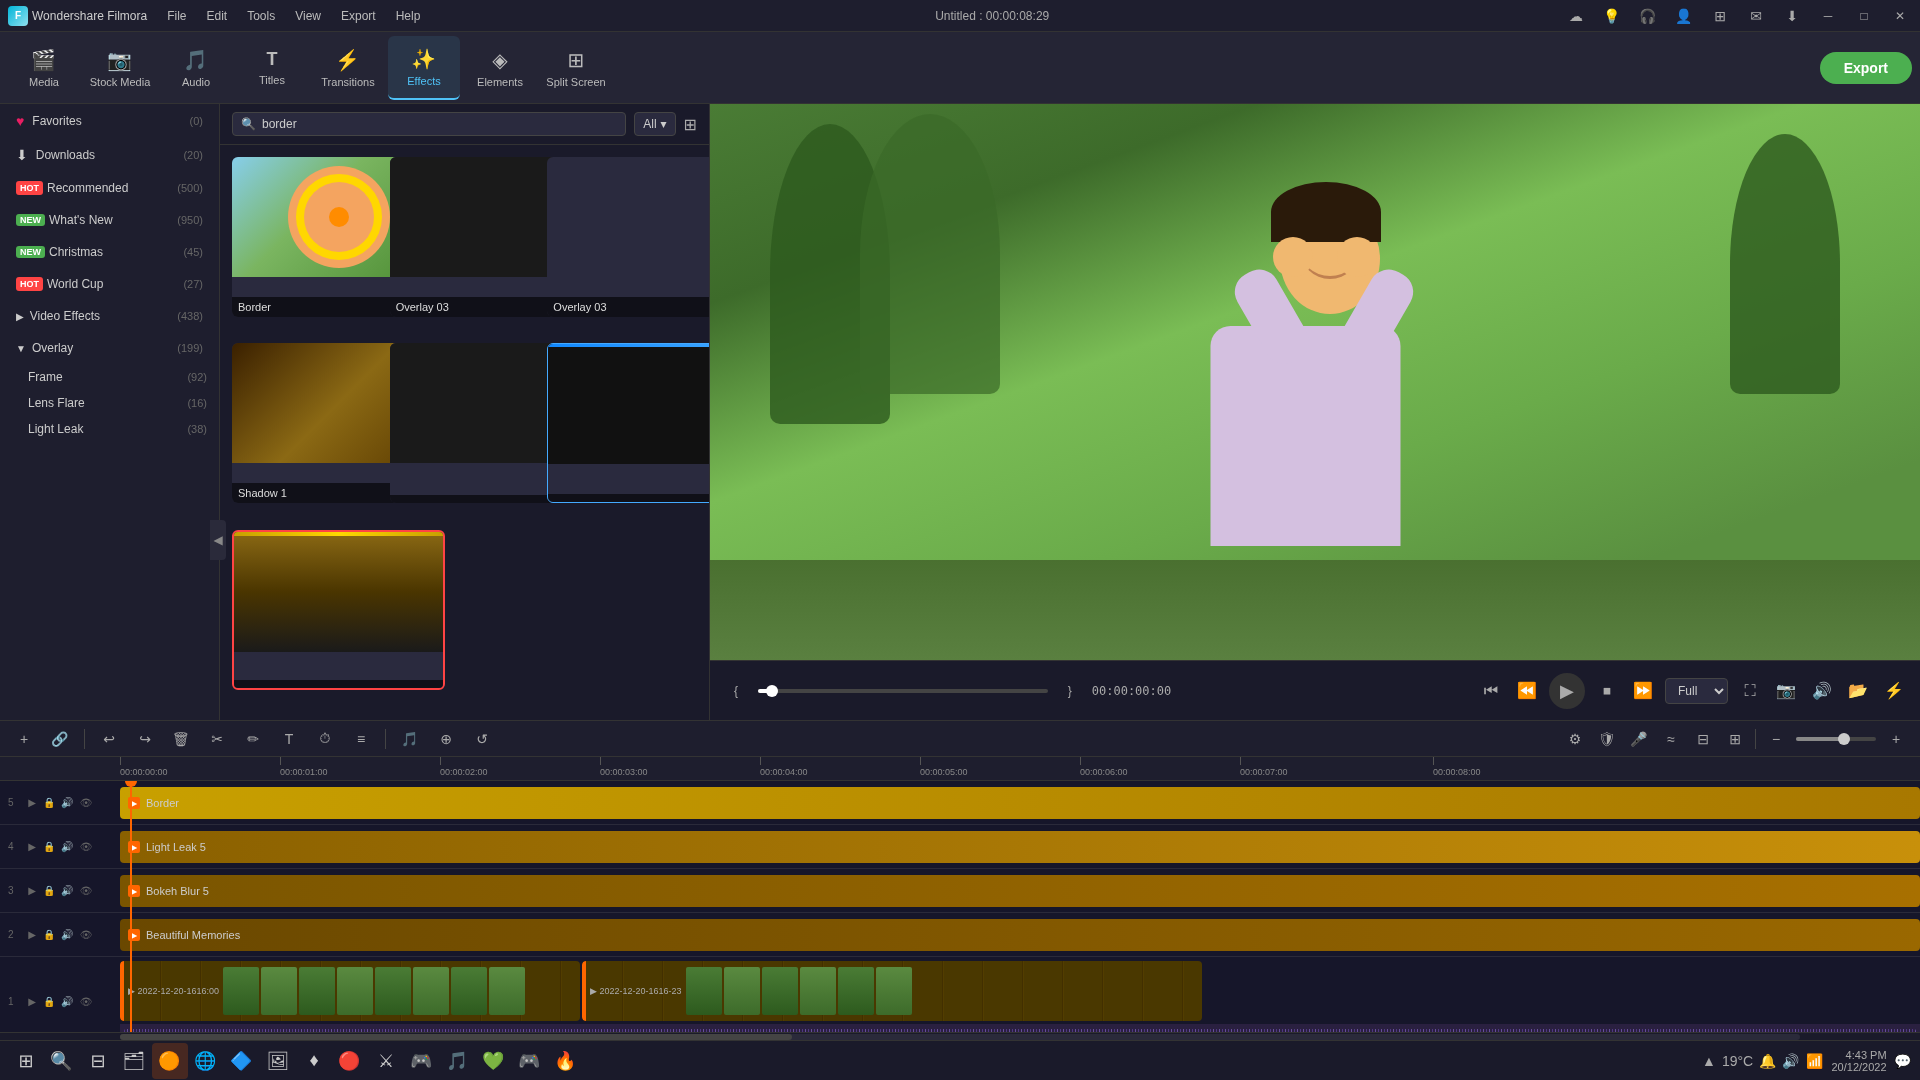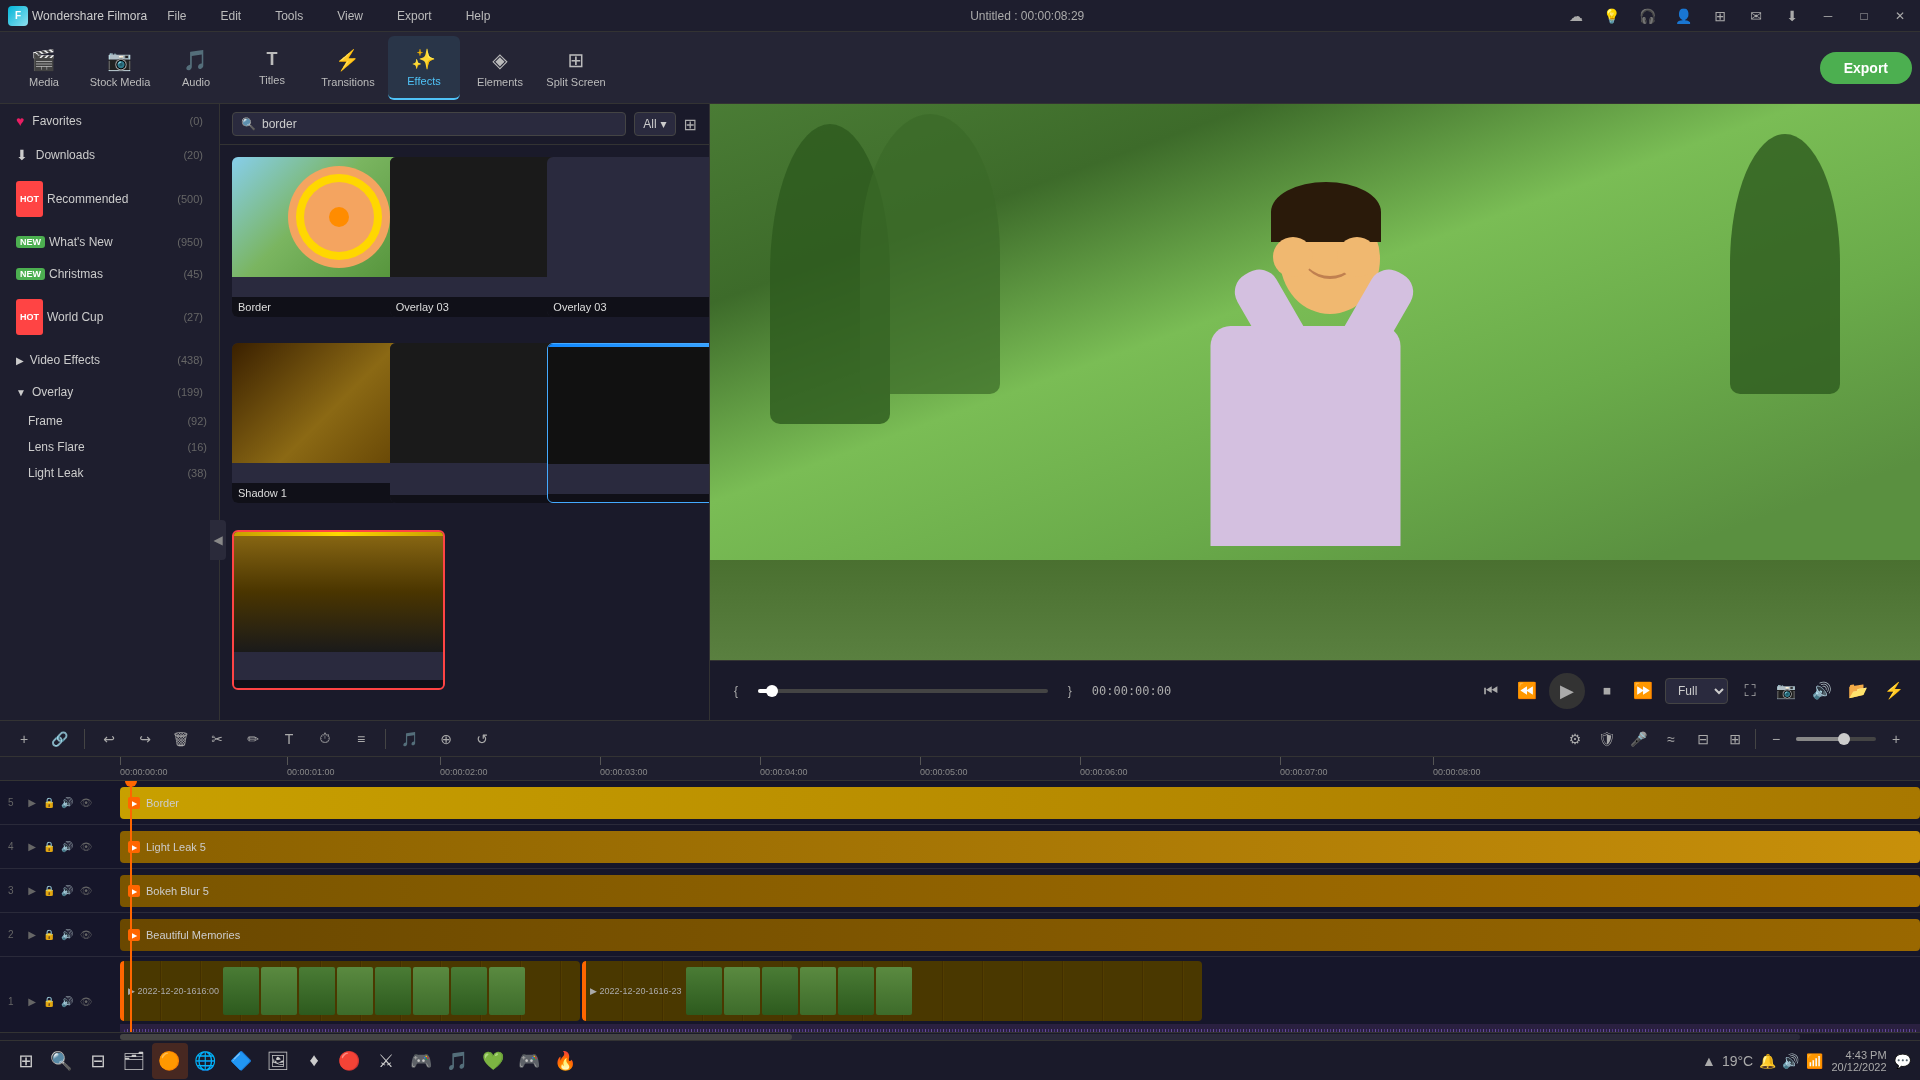--- a/index.html
+++ b/index.html
@@ -42,21 +42,21 @@
       font-size: 10px;
       color: white;
       font-weight: bold;
     }
     #titlebar-appname {
       color: #ccc;
       font-size: 12px;
     }
     #titlebar-menu {
       display: flex;
-      gap: 34px;
+      gap: 20px;
       margin-left: 16px;
     }
     .menu-item {
       color: #bbb;
       font-size: 12px;
       cursor: pointer;
     }
     #titlebar-center {
       color: #aaa;
       font-size: 12px;
@@ -166,21 +166,21 @@
     }
     .sidebar-item-count {
       color: #666;
       font-size: 11px;
     }
     .hot-badge {
       background: #ff4444;
       color: white;
       font-size: 9px;
       font-weight: bold;
-      padding: 13px 4px;
+      padding: 2px 4px;
       border-radius: 3px;
       margin-right: 4px;
     }
     .new-badge {
       background: #4CAF50;
       color: white;
       font-size: 9px;
       font-weight: bold;
       padding: 1px 4px;
       border-radius: 3px;
@@ -902,21 +902,21 @@
     </div>
   </div>
 
   <div id="ruler-bar">
     <div class="ruler-spacer"></div>
     <div class="ruler-ticks">
       <div class="ruler-tick" style="left:0px;">
         <div class="ruler-tick-line"></div>
         <span class="ruler-tick-label">00:00:00:00</span>
       </div>
-      <div class="ruler-tick" style="left:167px;">
+      <div class="ruler-tick" style="left:160px;">
         <div class="ruler-tick-line"></div>
         <span class="ruler-tick-label">00:00:01:00</span>
       </div>
       <div class="ruler-tick" style="left:320px;">
         <div class="ruler-tick-line"></div>
         <span class="ruler-tick-label">00:00:02:00</span>
       </div>
       <div class="ruler-tick" style="left:480px;">
         <div class="ruler-tick-line"></div>
         <span class="ruler-tick-label">00:00:03:00</span>
@@ -926,21 +926,21 @@
         <span class="ruler-tick-label">00:00:04:00</span>
       </div>
       <div class="ruler-tick" style="left:800px;">
         <div class="ruler-tick-line"></div>
         <span class="ruler-tick-label">00:00:05:00</span>
       </div>
       <div class="ruler-tick" style="left:960px;">
         <div class="ruler-tick-line"></div>
         <span class="ruler-tick-label">00:00:06:00</span>
       </div>
-      <div class="ruler-tick" style="left:1160px;">
+      <div class="ruler-tick" style="left:1120px;">
         <div class="ruler-tick-line"></div>
         <span class="ruler-tick-label">00:00:07:00</span>
       </div>
       <div class="ruler-tick" style="left:1280px;margin-left:33px;">
         <div class="ruler-tick-line"></div>
         <span class="ruler-tick-label">00:00:08:00</span>
       </div>
     </div>
   </div>
 

